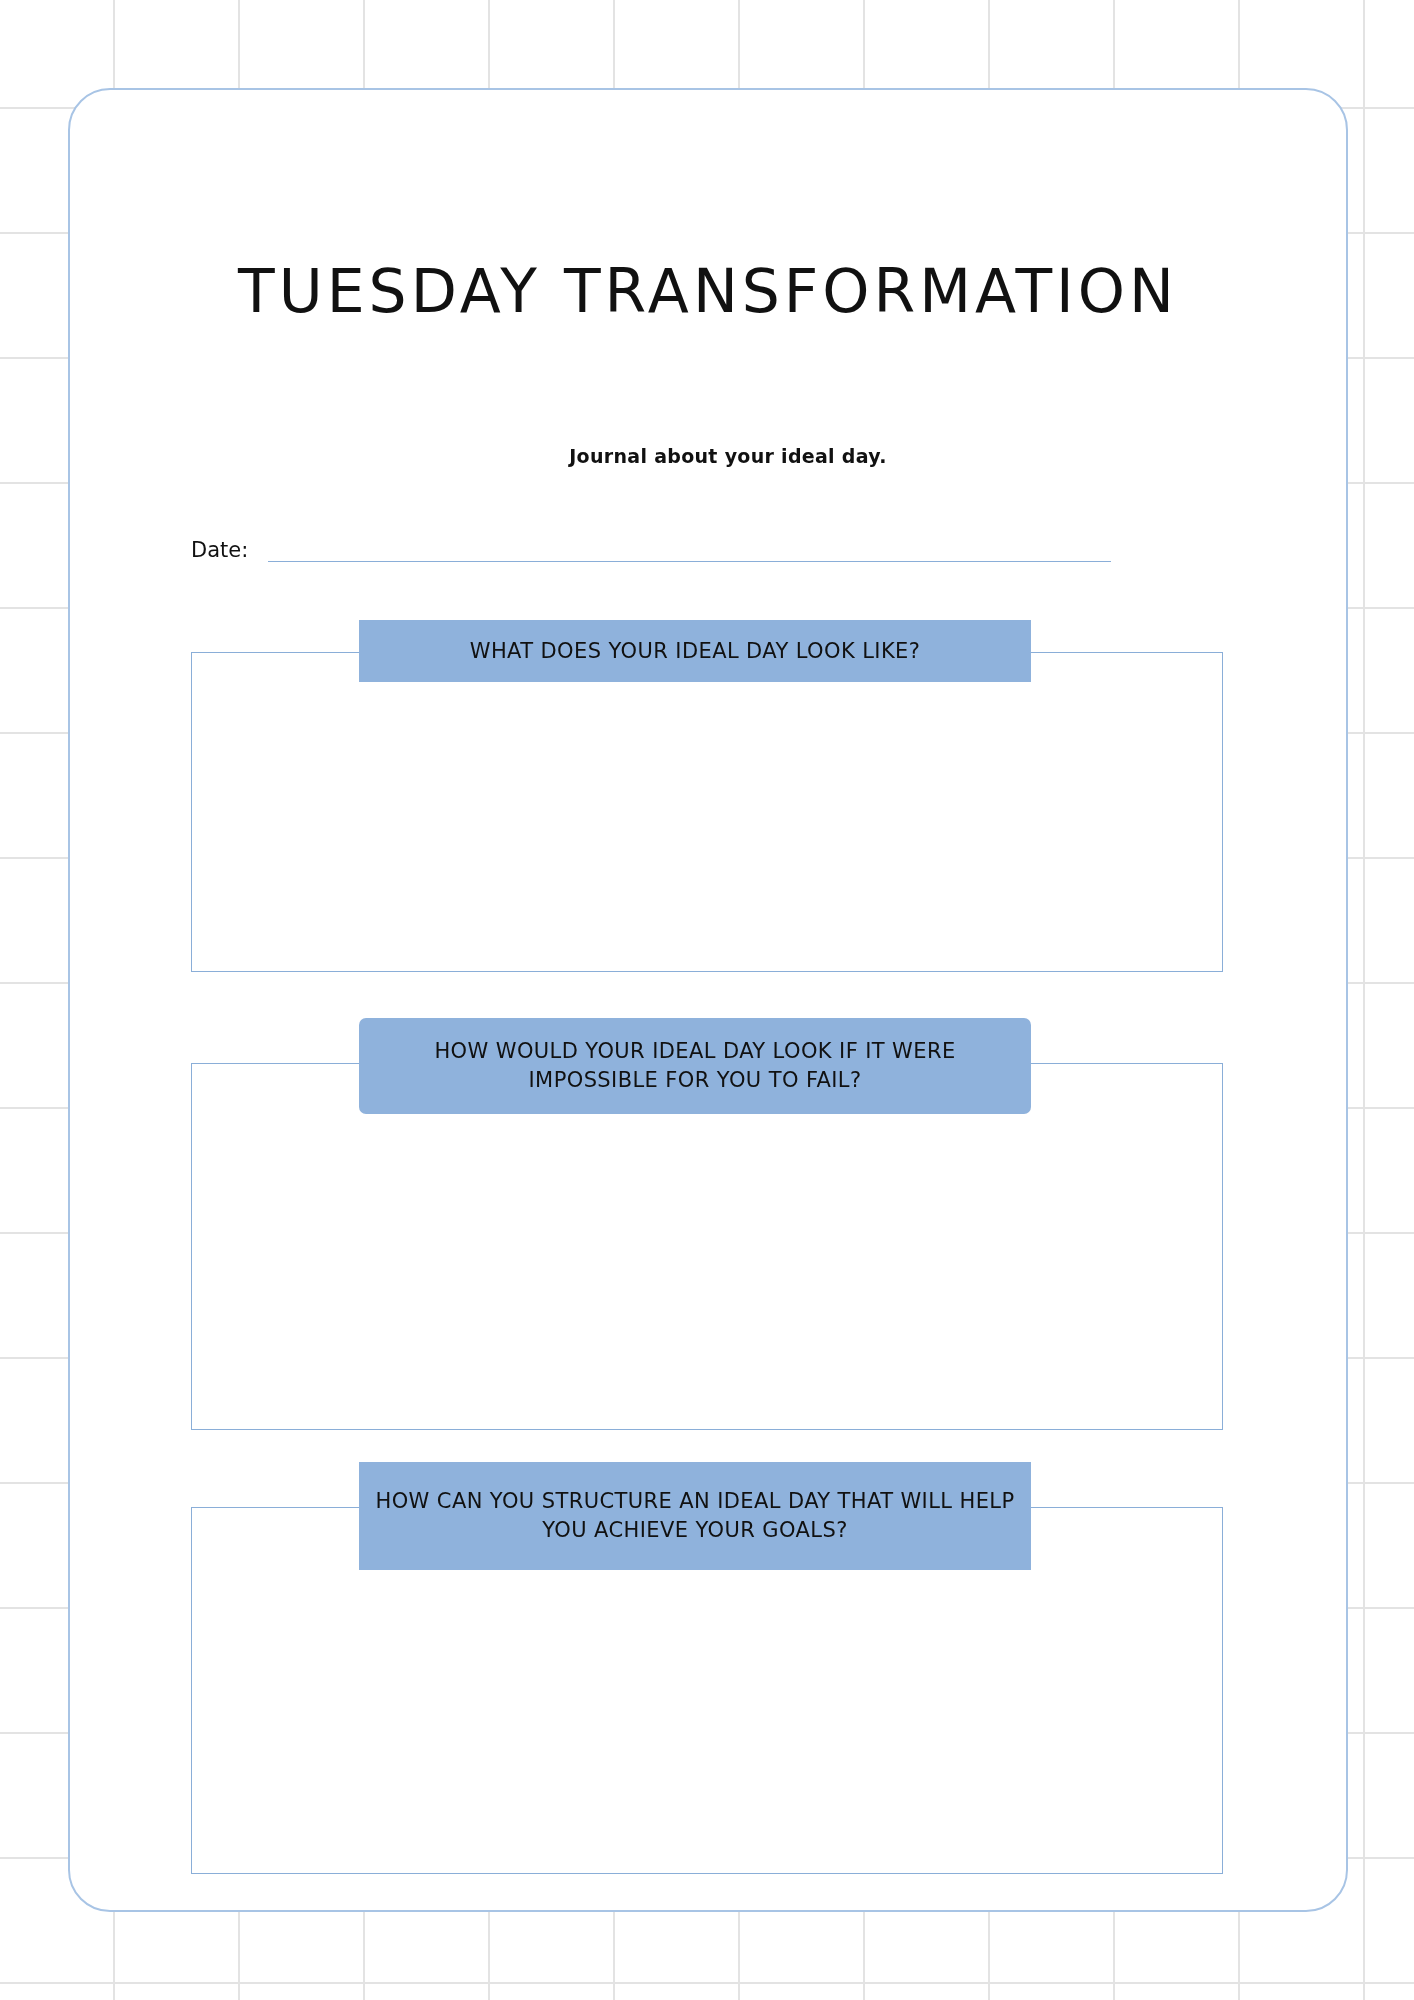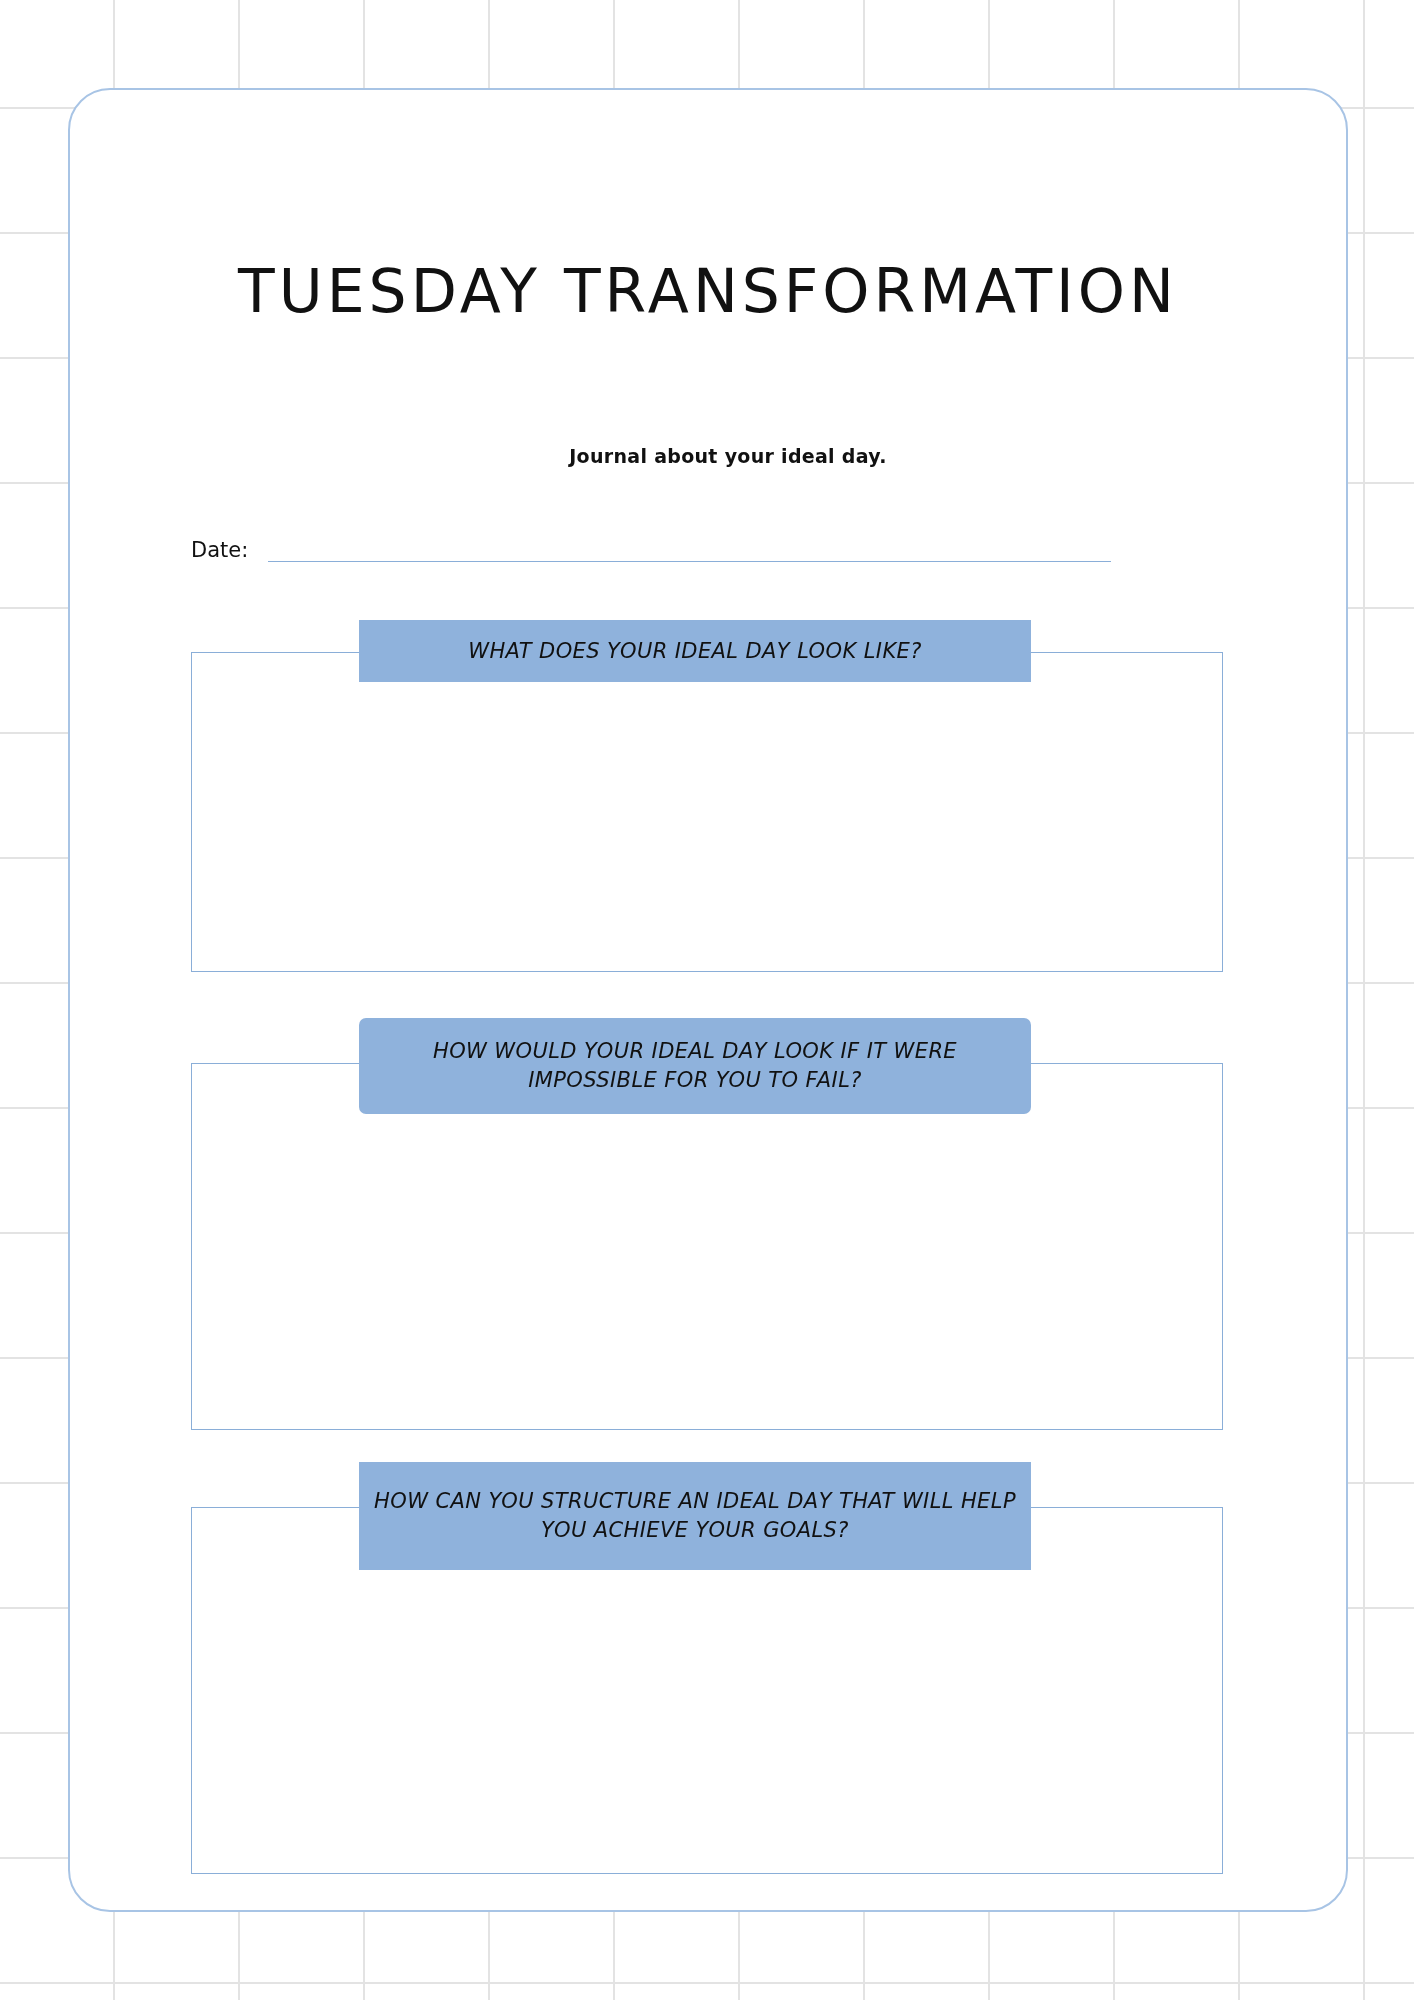--- a/index.html
+++ b/index.html
@@ -120,21 +120,20 @@
     font-size: 21px;
     font-weight: 500;
     letter-spacing: 0.4px;
     text-align: center;
     display: flex;
     align-items: center;
     justify-content: center;
     line-height: 1.38;
     box-sizing: border-box;
     padding: 10px 14px;
-    font-style: italic;
   }
 
   
   #block-1 { top: 530px; height: 352px; }
   #block-1 .answer-box { top: 32px; height: 320px; }
   #block-1 .question-banner { top: 0px; height: 62px; }
 
   
   #block-2 { top: 928px; height: 412px; }
   #block-2 .answer-box { top: 45px; height: 367px; }

